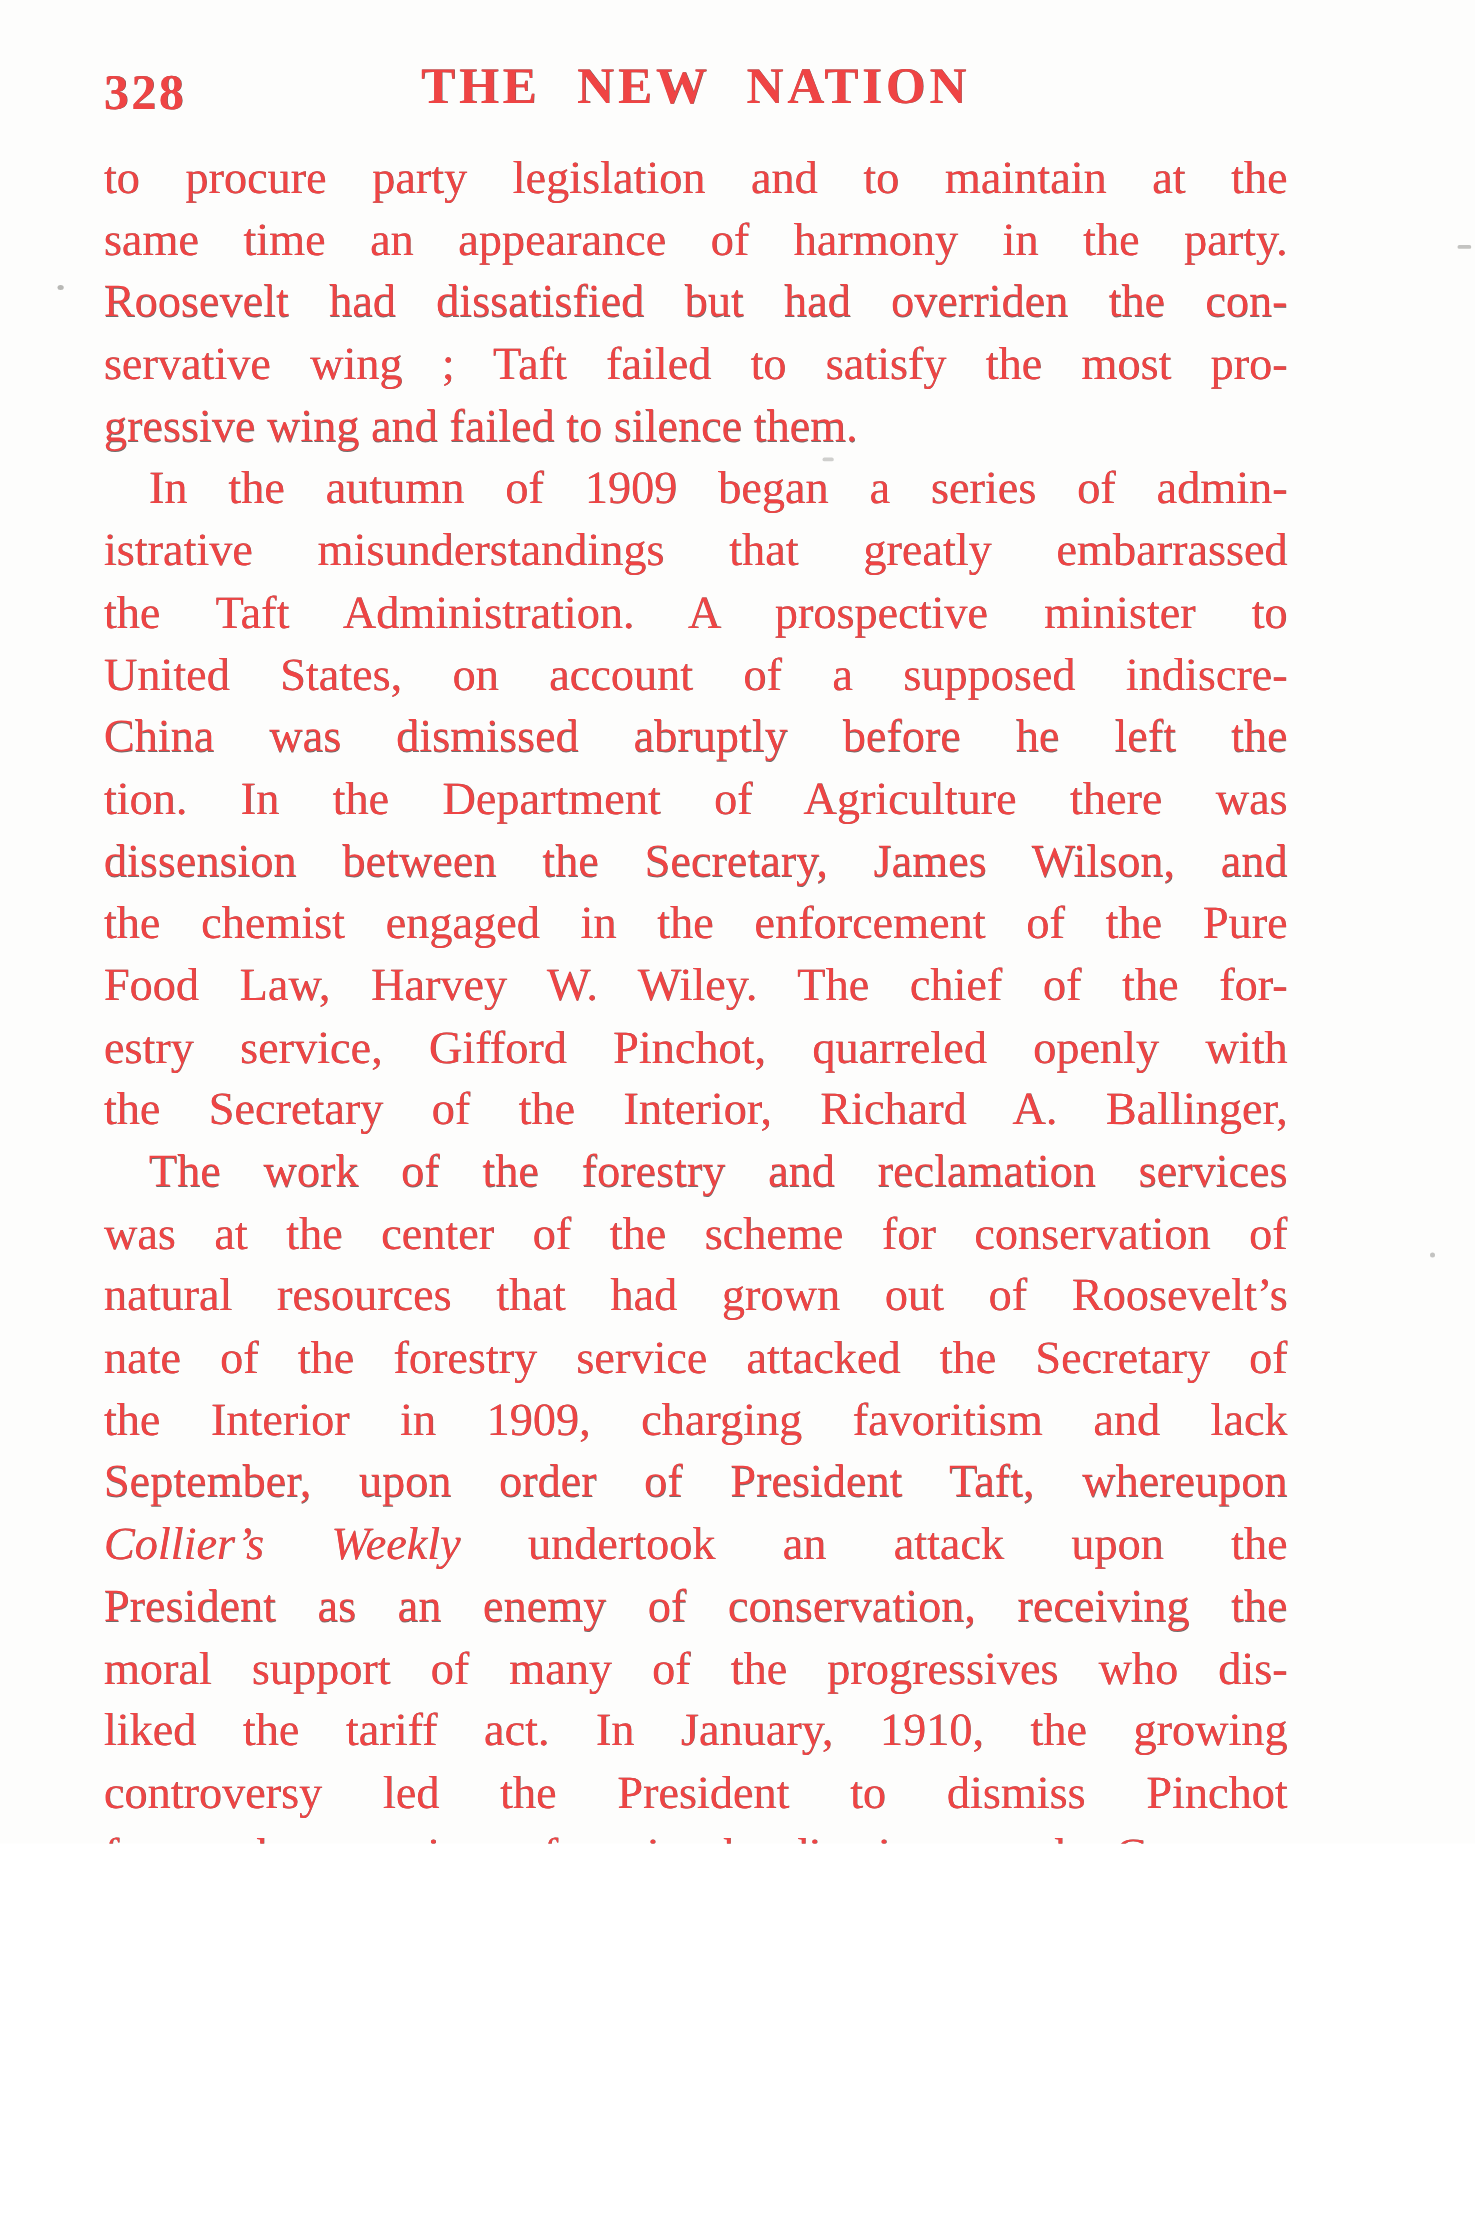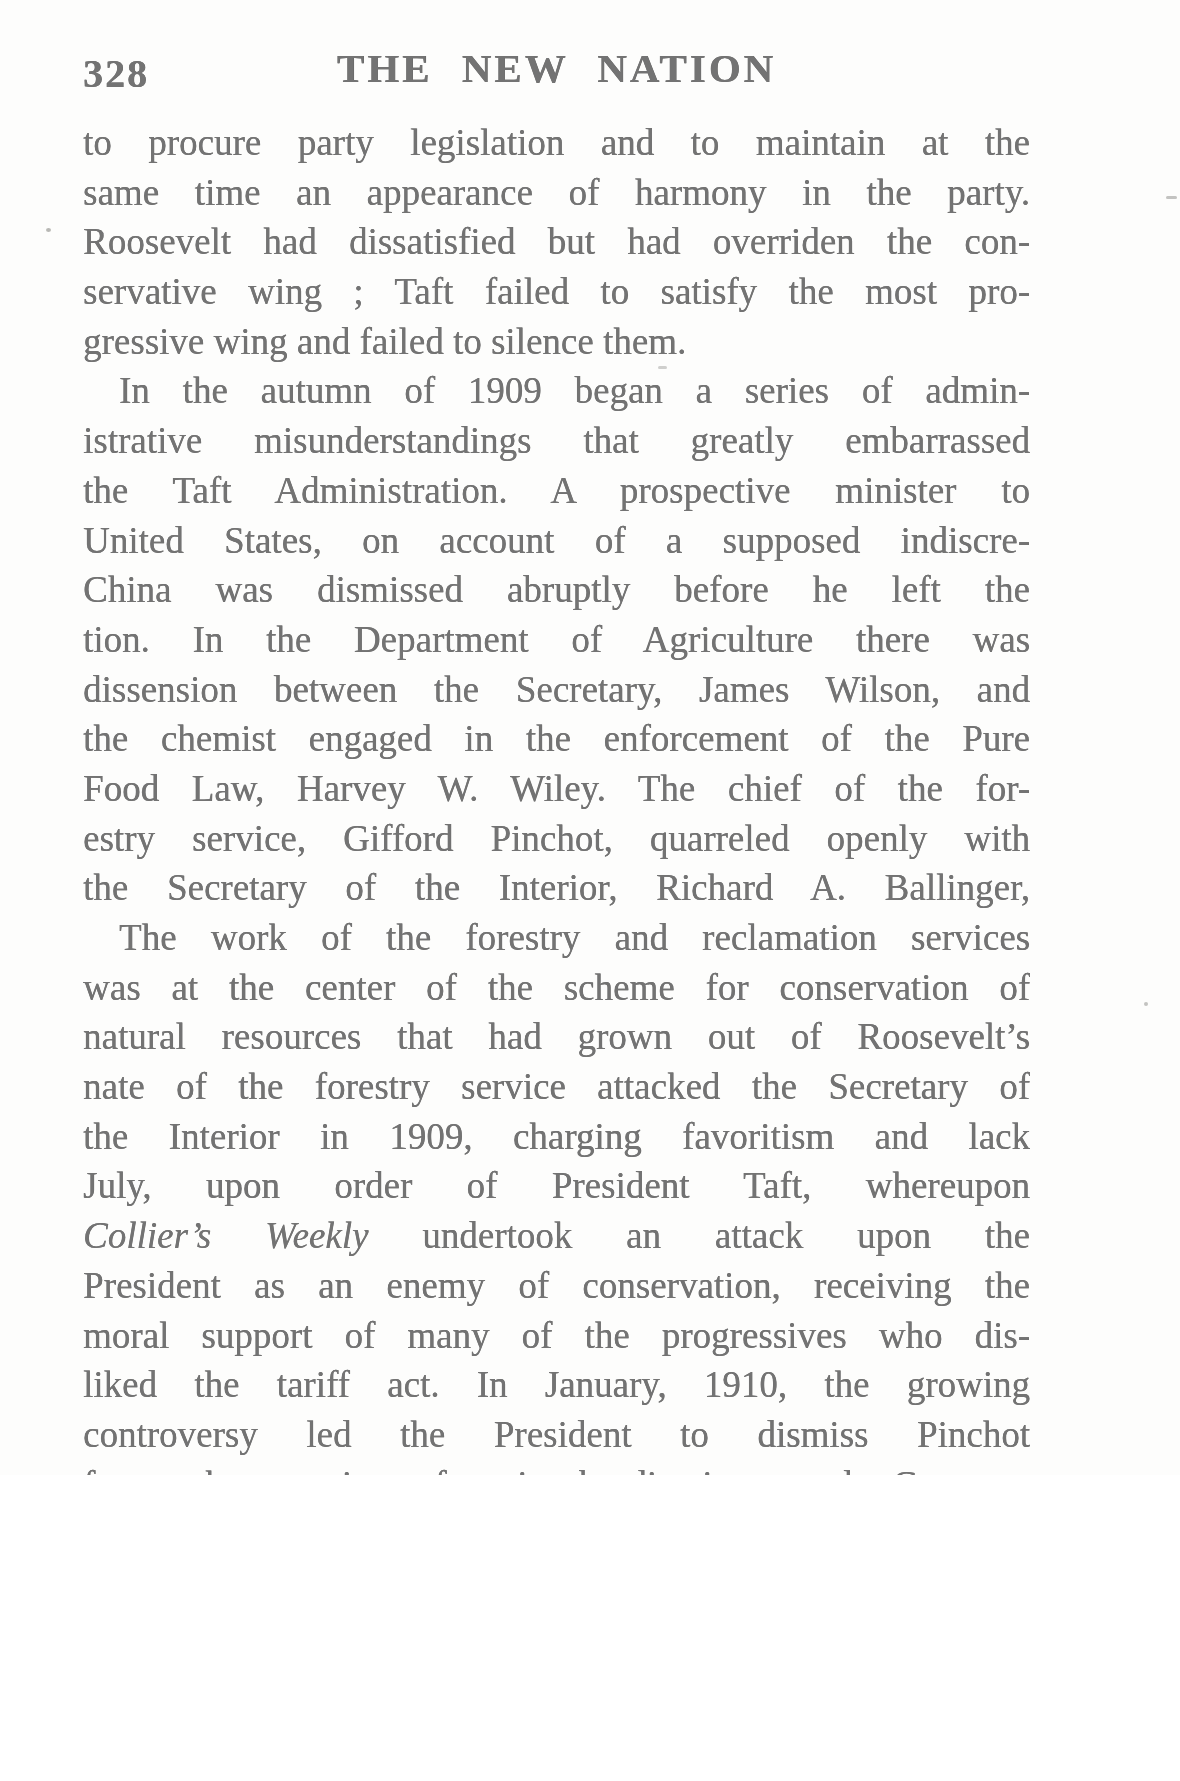--- a/index.html
+++ b/index.html
@@ -5,21 +5,21 @@
   html, body {
     margin: 0;
     padding: 0;
     background: #ffffff;
   }
   .page {
     position: relative;
     width: 1180px;
     height: 1475px;
     background: #fdfdfc;
-    color: #737373;
+    color: #ef4444;
     font-family: "Liberation Serif", "DejaVu Serif", serif;
     overflow: hidden;
   }
   .running-head {
     position: absolute;
     top: 42px;
     left: 83px;
     width: 947px;
     height: 56px;
   }
@@ -105,21 +105,21 @@
       <div class="line"><span>dissension between the Secretary, James Wilson, and</span></div>
       <div class="line"><span>the chemist engaged in the enforcement of the Pure</span></div>
       <div class="line"><span>Food Law, Harvey W. Wiley. The chief of the for-</span></div>
       <div class="line"><span>estry service, Gifford Pinchot, quarreled openly with</span></div>
       <div class="line"><span>the Secretary of the Interior, Richard A. Ballinger,</span></div>
       <div class="line indent"><span>The work of the forestry and reclamation services</span></div>
       <div class="line"><span>was at the center of the scheme for conservation of</span></div>
       <div class="line"><span>natural resources that had grown out of Roosevelt’s</span></div>
       <div class="line"><span>nate of the forestry service attacked the Secretary of</span></div>
       <div class="line"><span>the Interior in 1909, charging favoritism and lack</span></div>
-      <div class="line"><span>July, upon order of President Taft, whereupon</span></div>
+      <div class="line"><span>September, upon order of President Taft, whereupon</span></div>
       <div class="line"><span class="it">Collier’s Weekly</span><span> undertook an attack upon the</span></div>
       <div class="line"><span>President as an enemy of conservation, receiving the</span></div>
       <div class="line"><span>moral support of many of the progressives who dis-</span></div>
       <div class="line"><span>liked the tariff act. In January, 1910, the growing</span></div>
       <div class="line"><span>controversy led the President to dismiss Pinchot</span></div>
       <div class="line"><span>from the service, for insubordination, and Congress</span></div>
     </main>
 
   <span class="speck s1"></span>
   <span class="speck s2"></span>

